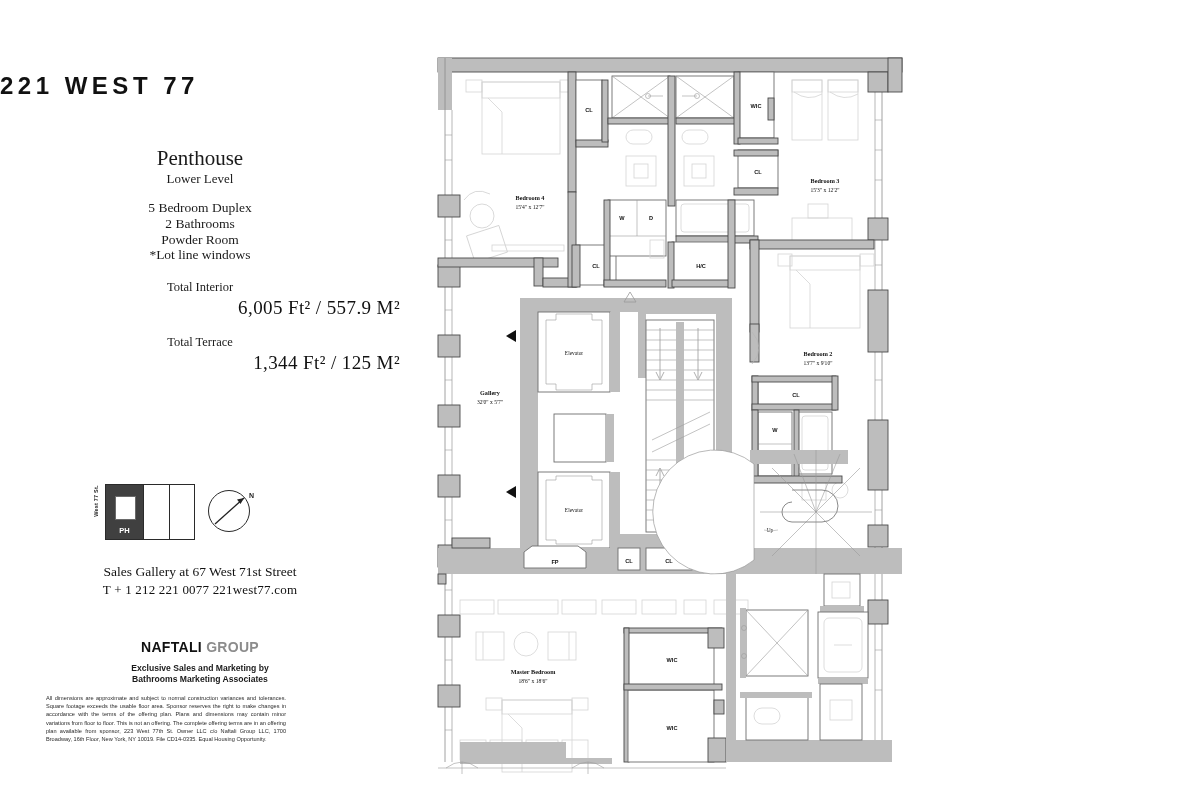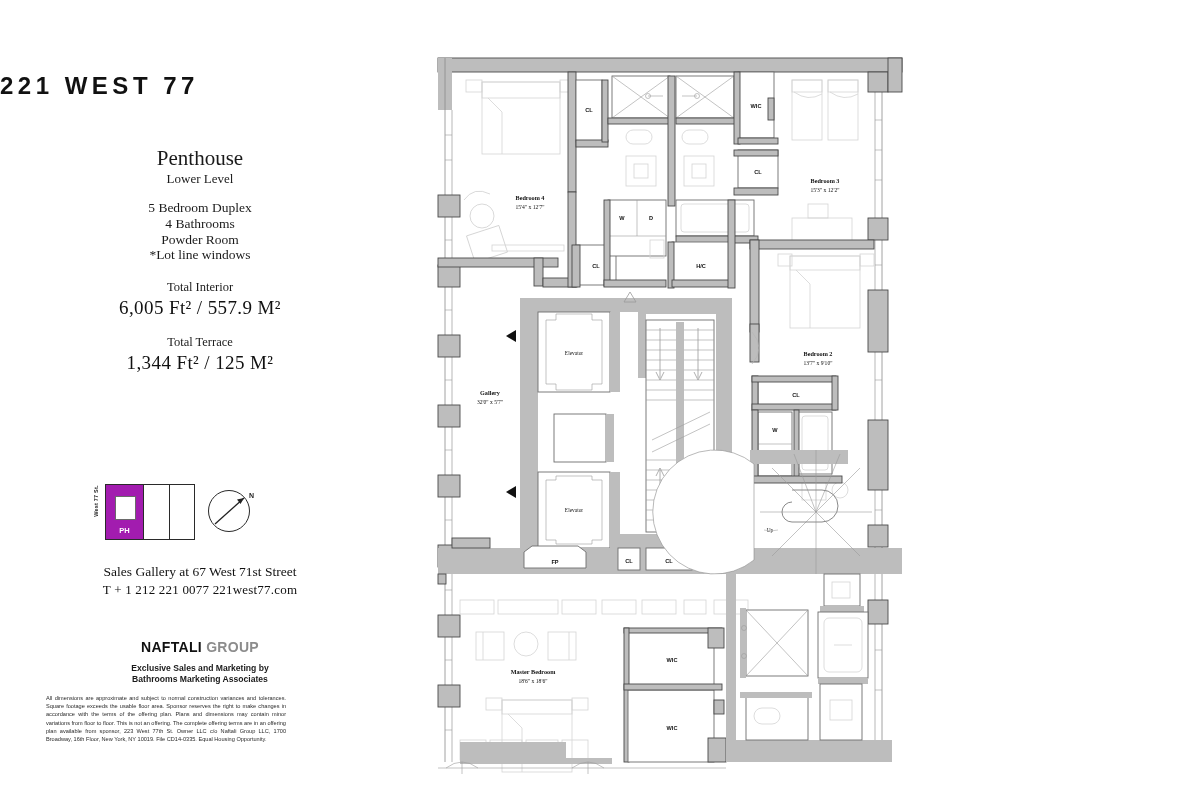--- a/index.html
+++ b/index.html
@@ -63,21 +63,21 @@
   }
   .spec-list div {
     font-size: 13.5px;
     line-height: 15.8px;
     color: #1a1a1a;
     font-family: Liberation Serif, serif;
   }
 
   .area-block { position: absolute; width: 400px; left: 0; text-align: center; }
   .area-label { font-size: 12.5px; color: #1a1a1a; }
-  .area-value { font-size: 19px; color: #111; margin-top: 2px; letter-spacing: 0.4px; }
+  .area-value { font-size: 19px; color: #111; margin-top: 2px; letter-spacing: 0.4px; text-align: right; }
   #area-interior { top: 280px; }
   #area-terrace  { top: 335px; }
 
   
   .keyplan-wrap {
     position: absolute;
     left: 80px; top: 484px;
     width: 240px; height: 62px;
   }
   .keyplan-street {
@@ -97,21 +97,21 @@
     position: absolute;
     left: 25px; top: 0;
     width: 90px; height: 56px;
     border: 1px solid #2a2a2a;
     background: #ffffff;
     display: flex;
   }
   .kp-ph {
     position: relative;
     width: 38px; height: 100%;
-    background: #a21caf;
+    background: #404040;
     border-right: 1px solid #2a2a2a;
   }
   .kp-inner {
     position: absolute;
     left: 9px; top: 11px;
     width: 21px; height: 24px;
     background: #ffffff;
     border: 1px solid #6a6a6a;
   }
   .kp-ph-label {
@@ -241,21 +241,21 @@
 
   <div class="left-panel">
 
     <div class="building-title">221 WEST 77</div>
 
     <div class="unit-name">Penthouse</div>
     <div class="unit-sub">Lower Level</div>
 
     <div class="spec-list">
       <div>5 Bedroom Duplex</div>
-      <div>4 Bathrooms</div>
+      <div>2 Bathrooms</div>
       <div>Powder Room</div>
       <div>*Lot line windows</div>
     </div>
 
     <div class="area-block" id="area-interior">
       <div class="area-label">Total Interior</div>
       <div class="area-value">6,005 Ft² / 557.9 M²</div>
     </div>
 
     <div class="area-block" id="area-terrace">

